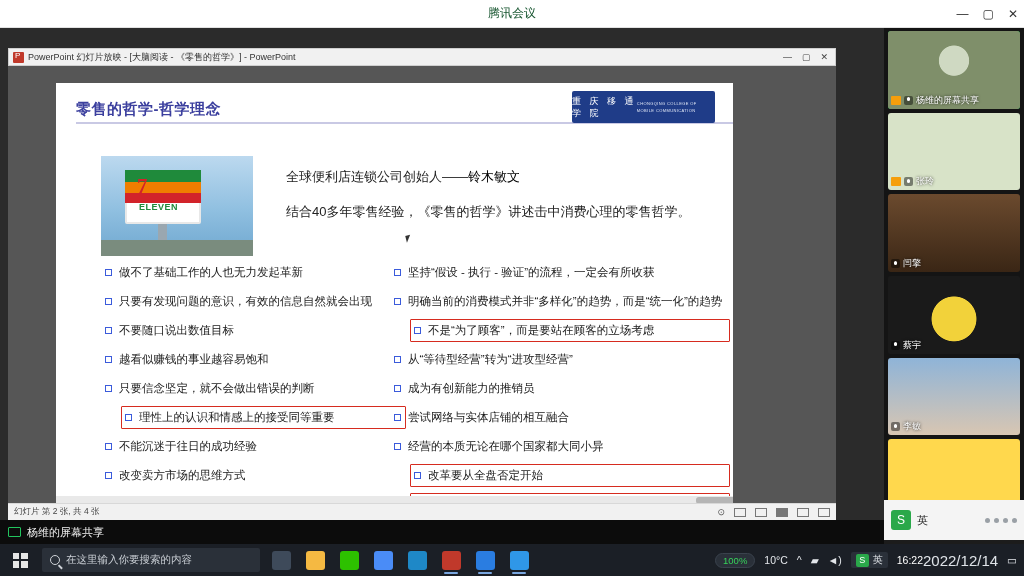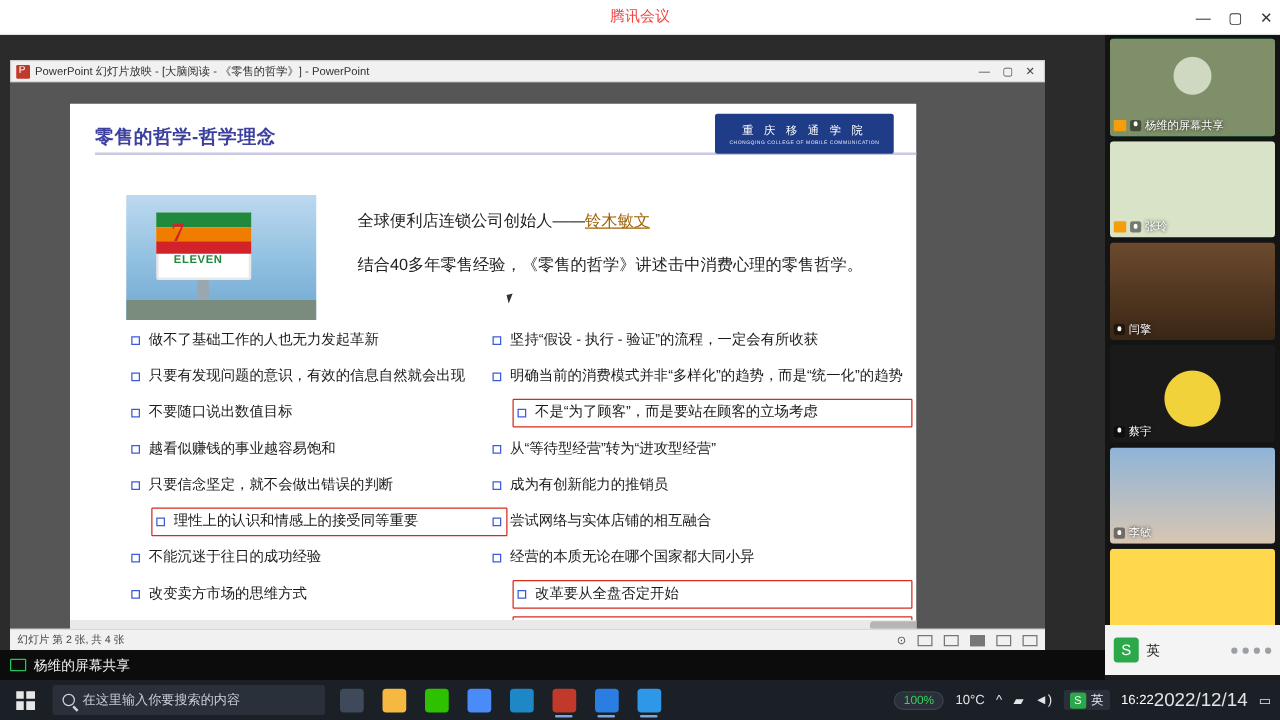--- a/index.html
+++ b/index.html
@@ -11,21 +11,21 @@
     background: #000;
   }
   #app { position: relative; width: 1024px; height: 576px; background: #1c1c1c; }
 
   
   .meeting-bar {
     position: absolute; left: 0; top: 0; width: 1024px; height: 28px;
     background: #ffffff; border-bottom: 1px solid #e2e2e2;
     display: flex; align-items: center; justify-content: center;
   }
-  .meeting-title { font-size: 12px; color: #ef4444; }
+  .meeting-title { font-size: 12px; color: #14532d; }
   .win-ctrls { position: absolute; right: 6px; top: 0; height: 28px; display: flex; align-items: center; gap: 14px; }
   .win-ctrls span { font-size: 12px; color: #333; line-height: 1; cursor: default; }
 
   
   .ppt-window {
     position: absolute; left: 0; top: 28px; width: 884px; height: 492px;
     background: #2b2b2b;
   }
   .ppt-titlebar {
     position: absolute; left: 8px; top: 20px; width: 828px; height: 18px;
@@ -59,21 +59,21 @@
     letter-spacing: 0.5px;
   }
   .title-rule {
     position: absolute; left: 20px; top: 39px; width: 665px; height: 2px;
     background: #c9c9e4;
   }
 
   .college-logo {
     position: absolute; right: 18px; top: 8px; width: 143px; height: 32px;
     background: #1f3c88; border-radius: 2px;
-    display: flex; flex-direction: column; align-items: center; justify-content: center;
+    display: flex; flex-direction: row; align-items: center; justify-content: center;
   }
   .college-logo .cn { font-size: 9px; color: #fff; letter-spacing: 3px; line-height: 12px; }
   .college-logo .en { font-size: 4px; color: #dfe6f5; letter-spacing: 0.4px; line-height: 7px; }
 
   
   .photo {
     position: absolute; left: 45px; top: 73px; width: 152px; height: 100px;
     background: linear-gradient(#bcd9ef 0%, #8fbfe0 55%, #6fa7cf 100%);
     overflow: hidden;
   }
@@ -92,21 +92,21 @@
   .photo .eleven {
     position: absolute; left: 38px; top: 46px; font-size: 9px; font-weight: bold;
     color: #1f8a3b; letter-spacing: 0.5px;
   }
   .photo .pole { position: absolute; left: 57px; top: 68px; width: 9px; height: 32px; background: #9aa7b0; }
   .photo .ground { position: absolute; left: 0; bottom: 0; width: 152px; height: 16px; background: #7a8c7e; }
 
   .lead-1 {
     position: absolute; left: 230px; top: 85px; font-size: 13px; color: #222;
   }
-  .lead-1 .hl { color: #a16207; text-decoration: underline; }
+  .lead-1 .hl { color: #000000; }
   .lead-2 {
     position: absolute; left: 230px; top: 120px; font-size: 13px; color: #222;
   }
 
   .cursor-dot {
     position: absolute; left: 350px; top: 152px; width: 0; height: 0;
     border-left: 5px solid #333; border-bottom: 7px solid transparent; border-right: 3px solid transparent;
     transform: rotate(-14deg);
   }
 

